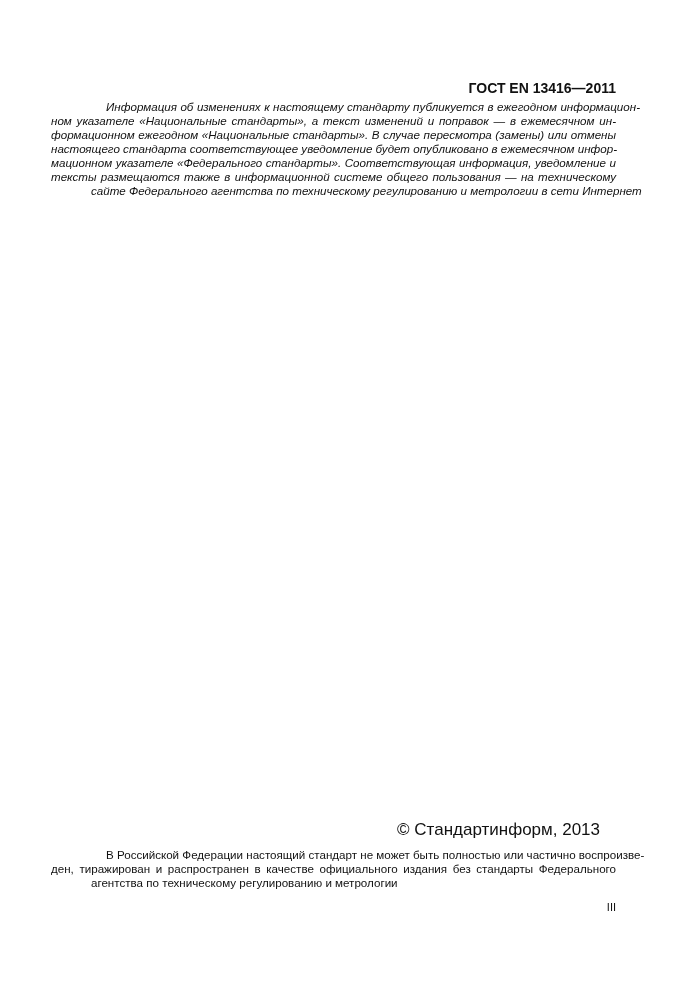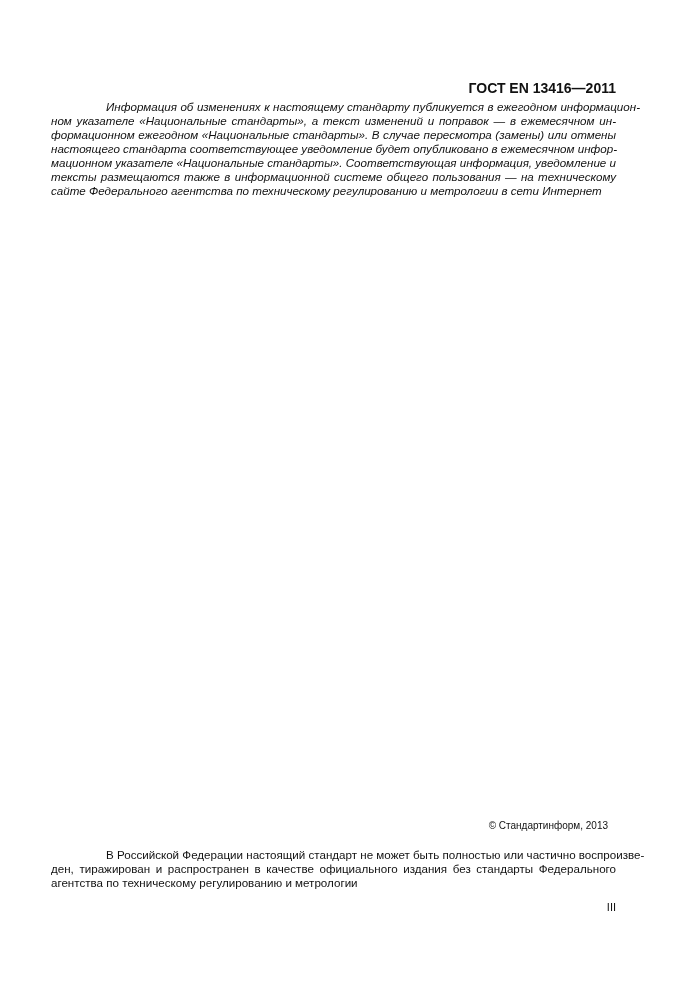--- a/index.html
+++ b/index.html
@@ -3,35 +3,35 @@
 <meta charset="utf-8">
 <style>
   html, body { margin: 0; padding: 0; background: #ffffff; }
   body { width: 700px; height: 990px; position: relative; overflow: hidden;
          font-family: "Liberation Sans", sans-serif; color: #111; }
   .header { position: absolute; top: 80px; right: 84px; font-size: 14px; font-weight: bold; }
   .line { position: absolute; left: 51px; width: 565px; font-size: 11.6px; line-height: 14px;
           white-space: nowrap; text-align: justify; text-align-last: justify; }
   .italic { font-style: italic; }
   .indent { left: 100px; width: 534px; margin-left: 6px; }
-  .last { text-align-last: left; }
-  .copyright { position: absolute; top: 820px; right: 92px; font-size: 10px; }
+  .last { text-align-last: left; margin-left: 40px; }
+  .copyright { position: absolute; top: 820px; right: 100px; font-size: 17px; }
   .pagenum { position: absolute; top: 901px; right: 84px; font-size: 11px; }
 </style>
 </head>
 <body>
 
 <div class="header">ГОСТ EN 13416—2011</div>
 
 <div>
   <div class="line italic indent" style="top:100px">Информация об изменениях к настоящему стандарту публикуется в ежегодном информацион-</div>
   <div class="line italic" style="top:114px">ном указателе «Национальные стандарты», а текст изменений и поправок — в ежемесячном ин-</div>
   <div class="line italic" style="top:128px">формационном ежегодном «Национальные стандарты». В случае пересмотра (замены) или отмены</div>
   <div class="line italic" style="top:142px">настоящего стандарта соответствующее уведомление будет опубликовано в ежемесячном инфор-</div>
-  <div class="line italic" style="top:156px">мационном указателе «Национальные стандарты». Соответствующая информация, уведомление и</div>
+  <div class="line italic" style="top:156px">мационном указателе «Федерального стандарты». Соответствующая информация, уведомление и</div>
   <div class="line italic" style="top:170px">тексты размещаются также в информационной системе общего пользования — на техническому</div>
   <div class="line italic last" style="top:184px">сайте Федерального агентства по техническому регулированию и метрологии в сети Интернет</div>
 </div>
 
 <div class="copyright">©  Стандартинформ, 2013</div>
 
 <div>
   <div class="line indent" style="top:848px">В Российской Федерации настоящий стандарт не может быть полностью или частично воспроизве-</div>
   <div class="line" style="top:862px">ден, тиражирован и распространен в качестве официального издания без стандарты Федерального</div>
   <div class="line last" style="top:876px">агентства по техническому регулированию и метрологии</div>

